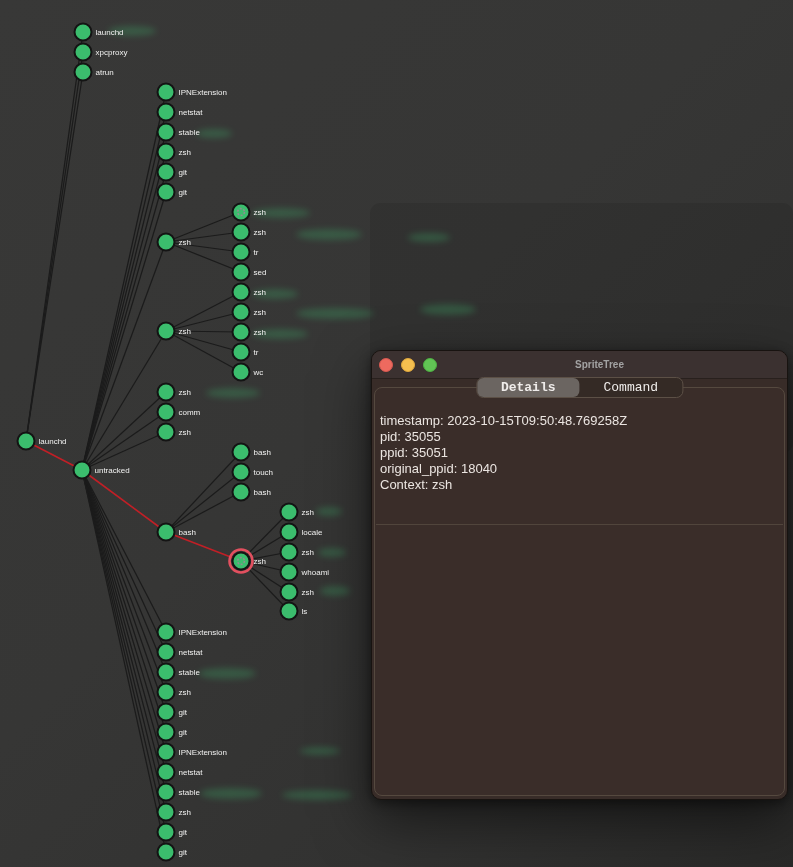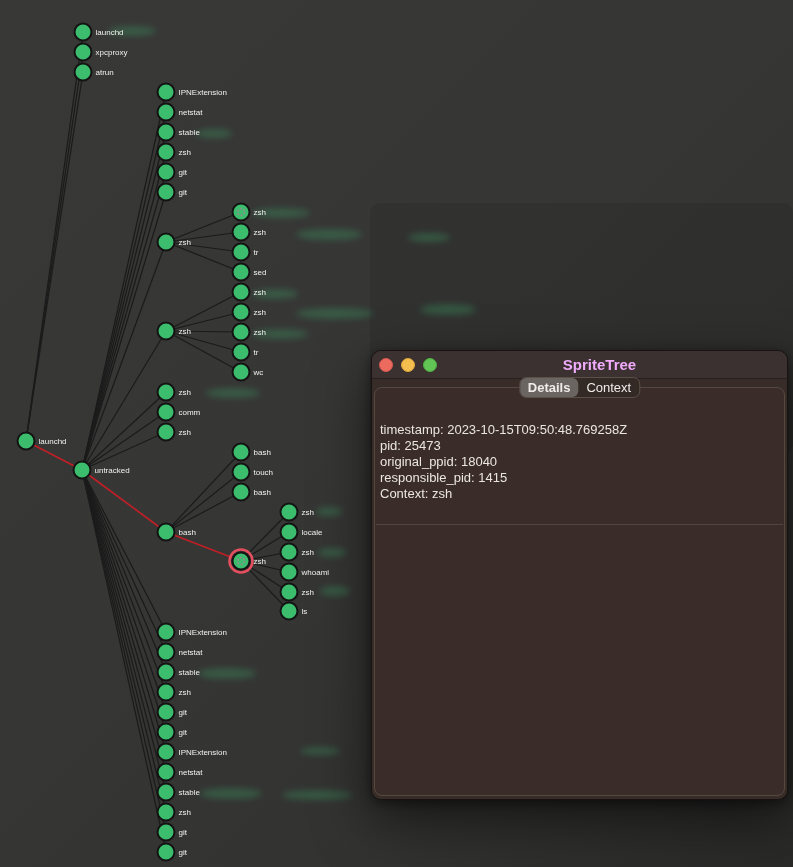--- a/index.html
+++ b/index.html
@@ -29,43 +29,43 @@
     background:#3b3130;border-radius:9px 9px 0 0;
     border-bottom:1px solid #28201d;
   }
   .traffic{position:absolute;left:7px;top:0;height:27px;display:flex;align-items:center;gap:8px;}
   .light{width:12px;height:12px;border-radius:50%;display:inline-block;}
   .light.red{background:#ed6a5f;border:0.5px solid #d55850;}
   .light.yellow{background:#f5bf4f;border:0.5px solid #dfa73c;}
   .light.green{background:#61c454;border:0.5px solid #4daf43;}
   .title{
     position:absolute;left:0;right:0;top:0;height:27px;line-height:27px;
-    text-align:center;font-size:15px;font-weight:bold;color:#f0abfc;margin-left:40px;
+    text-align:center;font-size:10px;font-weight:bold;color:#a3a3a3;margin-left:40px;
   }
   .panel{
     position:absolute;left:2px;right:2px;top:36px;bottom:3px;
     background:#3a2d29;border:1px solid #55493f;border-radius:8px;
     box-sizing:border-box;
   }
   .panel-divider{
     position:absolute;left:4px;right:4px;top:173px;height:1px;background:#51453c;
   }
   .tabs{
     position:absolute;top:26px;left:50%;transform:translateX(-50%);
     display:flex;align-items:stretch;
     background:#342a25;border:1px solid #5c5046;border-radius:7px;
     height:21px;box-sizing:border-box;z-index:5;
   }
   .tab{
-    padding:0 8px;font-size:13px;line-height:19px;color:#efecea;
-    font-weight:500;border-radius:6px;white-space:nowrap;cursor:default;
+    padding:0 24px;font-size:13px;line-height:19px;color:#efecea;
+    font-weight:500;border-radius:6px;white-space:nowrap;cursor:default;font-family:Liberation Mono, monospace;
   }
   .tab.selected{background:#6b6561;font-weight:600;}
   .details{
-    position:absolute;left:8px;right:8px;top:71px;z-index:3;
+    position:absolute;left:8px;right:8px;top:62px;z-index:3;
     font-size:13px;line-height:16px;color:#ebe5e1;
   }
   .details div{white-space:nowrap;}
 </style>
 </head>
 <body>
 
 <div id="ghost-window"></div>
 
 <svg id="tree" width="793" height="867" viewBox="0 0 793 867">
@@ -347,22 +347,22 @@
       <span class="light red"></span>
       <span class="light yellow"></span>
       <span class="light green"></span>
     </div>
     <div class="title">SpriteTree</div>
   </div>
   <div class="panel"></div>
   <div class="panel-divider"></div>
   <div class="tabs">
     <div class="tab selected">Details</div>
-    <div class="tab">Context</div>
+    <div class="tab">Command</div>
   </div>
   <div class="details" id="details">
       <div>timestamp: 2023-10-15T09:50:48.769258Z</div>
-      <div>pid: 25473</div>
+      <div>pid: 35055</div>
+      <div>ppid: 35051</div>
       <div>original_ppid: 18040</div>
-      <div>responsible_pid: 1415</div>
       <div>Context: zsh</div>
     </div>
 </div>
 
 </body></html>

